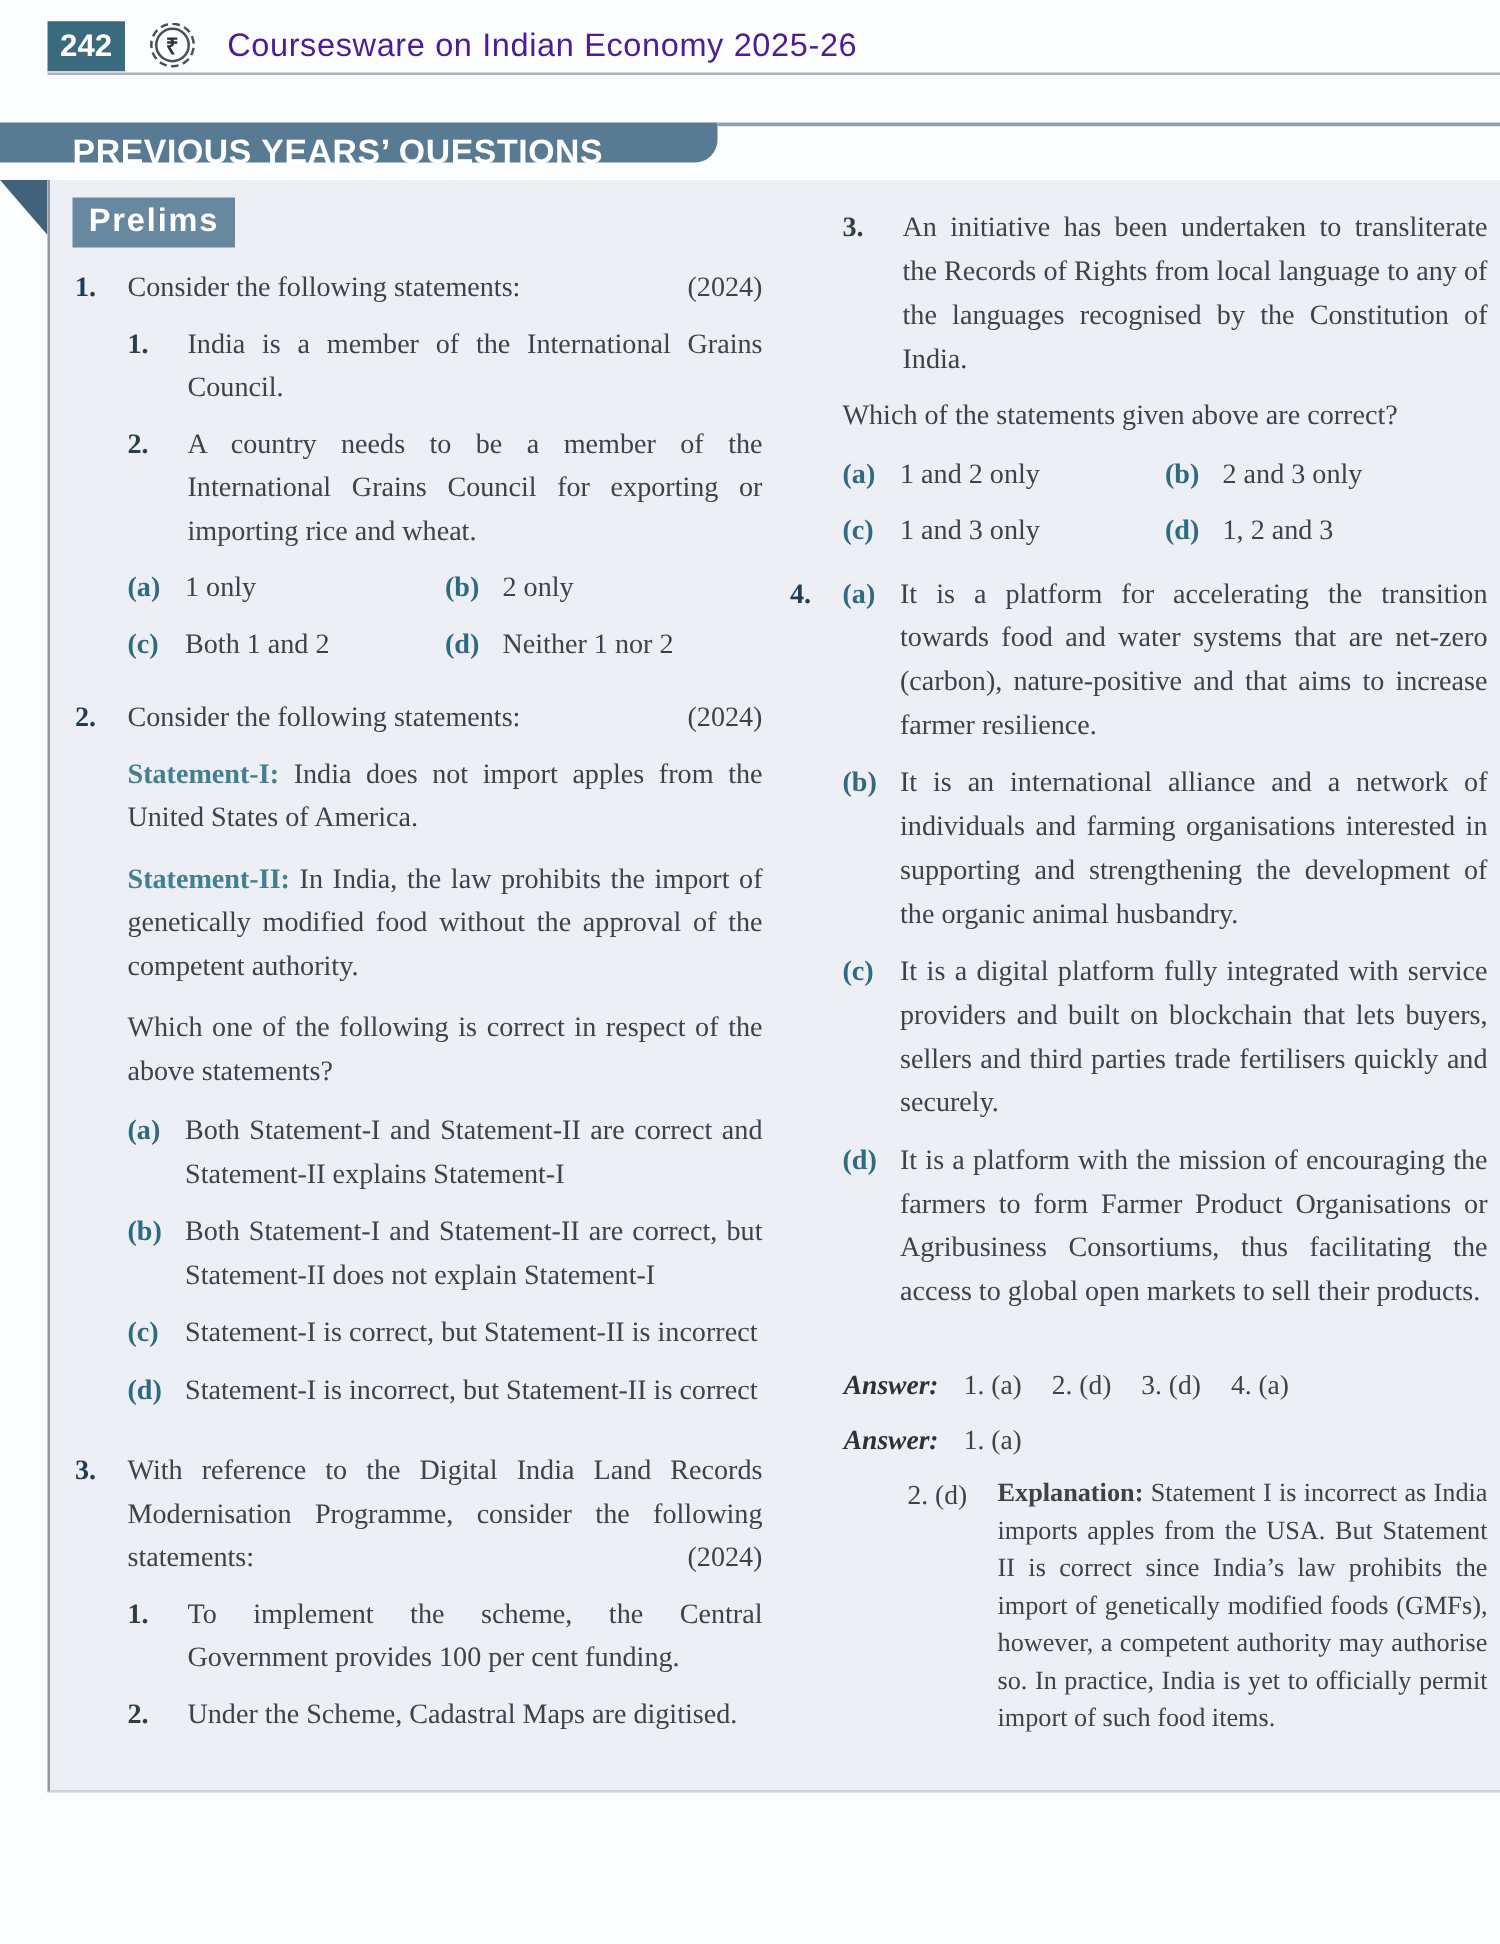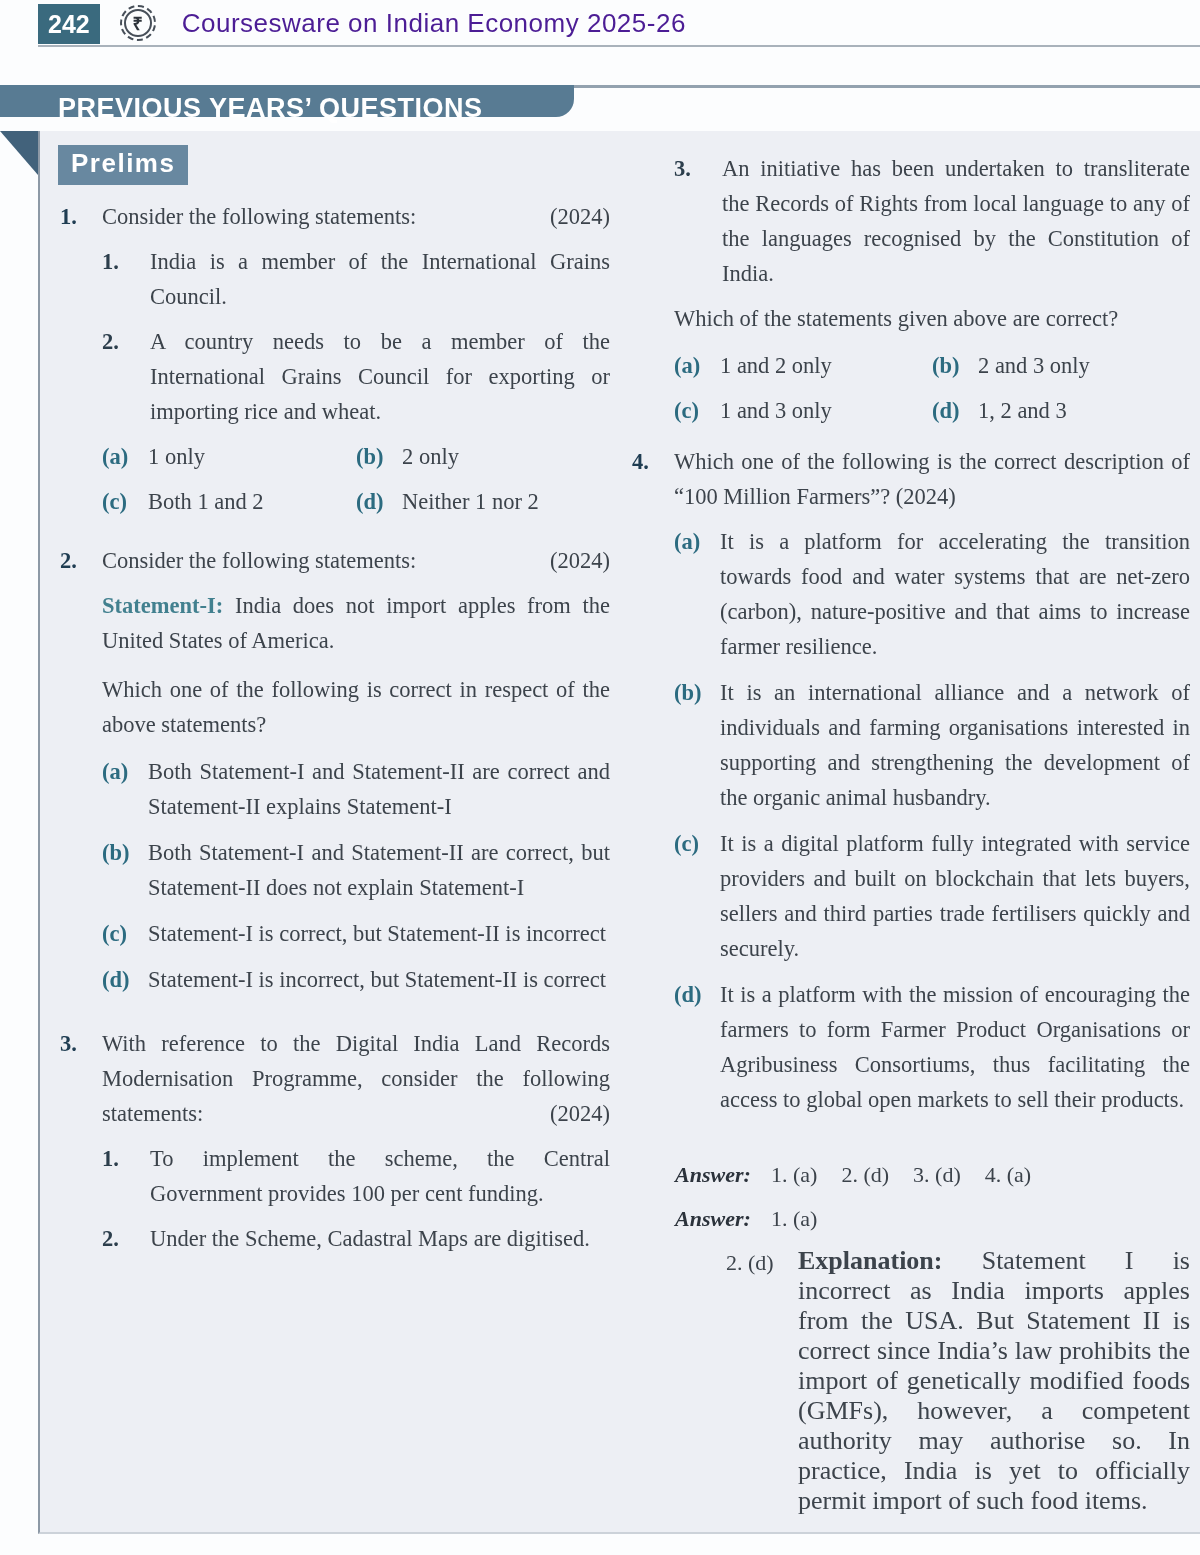--- a/index.html
+++ b/index.html
@@ -8,21 +8,21 @@
     min-height: 1555px;
     background: #fcfdfe;
     font-family: "Liberation Serif", "DejaVu Serif", serif;
     color: #3c434b;
   }
 
   
   .page-header {
     display: flex;
     align-items: center;
-    margin: 3px 0 0 38px;
+    margin: 16px 0 0 38px;
     padding-bottom: 2px;
     border-bottom: 2px solid #a9b2bb;
     height: 44px;
   }
   .page-num {
     background: #3a6a7e;
     color: #ffffff;
     font: bold 25px/38px "Liberation Sans", sans-serif;
     padding: 0 10px;
     height: 40px;
@@ -150,21 +150,21 @@
     color: #2b323b;
     flex: none;
     margin-left: 45px;
   }
   .ans-items { display: flex; gap: 24px; }
   .ans-expl-row { display: flex; margin-left: 96px; }
   .ans-num { width: 72px; flex: none; }
   .expl {
     flex: 1;
     text-align: justify;
-    font-size: 26px;
+    font-size: 21px;
     line-height: 30px;
   }
   .expl-label { font-weight: bold; }
 </style>
 </head>
 <body>
 
 <div class="page-header">
   <div class="page-num">242</div>
   <div class="coin">
@@ -229,20 +229,24 @@
         <div class="q-num">2.</div>
         <div class="q-body">
           <p class="stem">
             <span class="year-abs">(2024)</span>
             <span>Consider the following statements:</span>
           </p>
           <p class="stmt-p">
             <span class="stmt-label">Statement-I:</span>
             <span>India does not import apples from the United States of America.</span>
           </p>
+          <p class="stmt-p">
+            <span class="stmt-label">Statement-II:</span>
+            <span>In India, the law prohibits the import of genetically modified food without the approval of the competent authority.</span>
+          </p>
           <p class="stem2">Which one of the following is correct in respect of the above statements?</p>
           <div class="opt block">
             <span class="opt-letter">(a)</span>
             <span class="opt-text">Both Statement-I and Statement-II are correct and Statement-II explains Statement-I</span>
           </div>
           <div class="opt block">
             <span class="opt-letter">(b)</span>
             <span class="opt-text">Both Statement-I and Statement-II are correct, but Statement-II does not explain Statement-I</span>
           </div>
           <div class="opt block">
@@ -301,24 +305,20 @@
           <div class="opt">
             <span class="opt-letter">(d)</span>
             <span class="opt-text">1, 2 and 3</span>
           </div>
         </div>
       </div>
 
       <div class="q">
         <div class="q-num">4.</div>
         <div class="q-body">
-          <p class="stem">
-            <span>Which one of the following is the correct description of “100 Million Farmers”?</span>
-            <span class="year-inline">(2024)</span>
-          </p>
           <div class="opt block">
             <span class="opt-letter">(a)</span>
             <span class="opt-text">It is a platform for accelerating the transition towards food and water systems that are net-zero (carbon), nature-positive and that aims to increase farmer resilience.</span>
           </div>
           <div class="opt block">
             <span class="opt-letter">(b)</span>
             <span class="opt-text">It is an international alliance and a network of individuals and farming organisations interested in supporting and strengthening the development of the organic animal husbandry.</span>
           </div>
           <div class="opt block">
             <span class="opt-letter">(c)</span>

